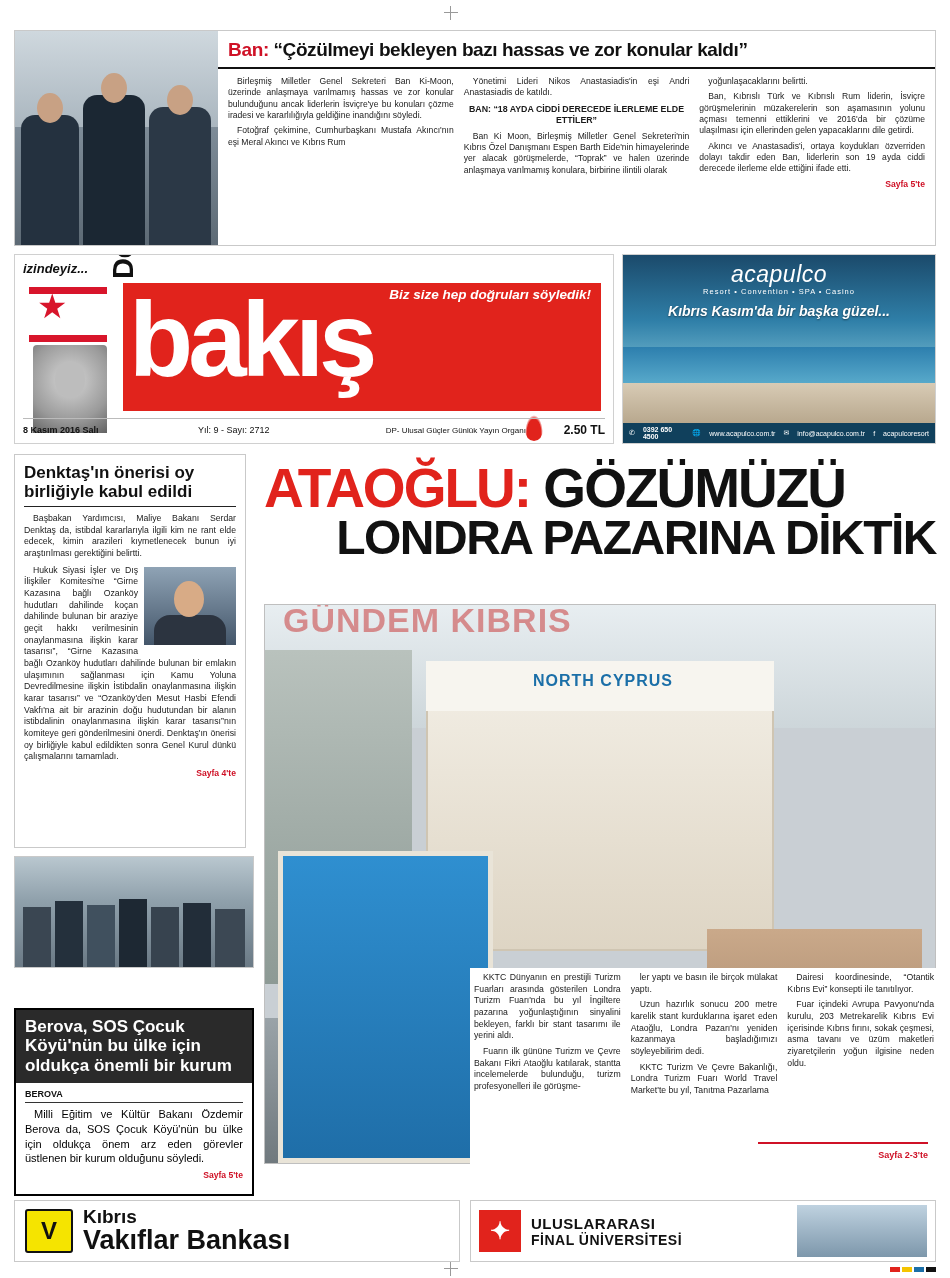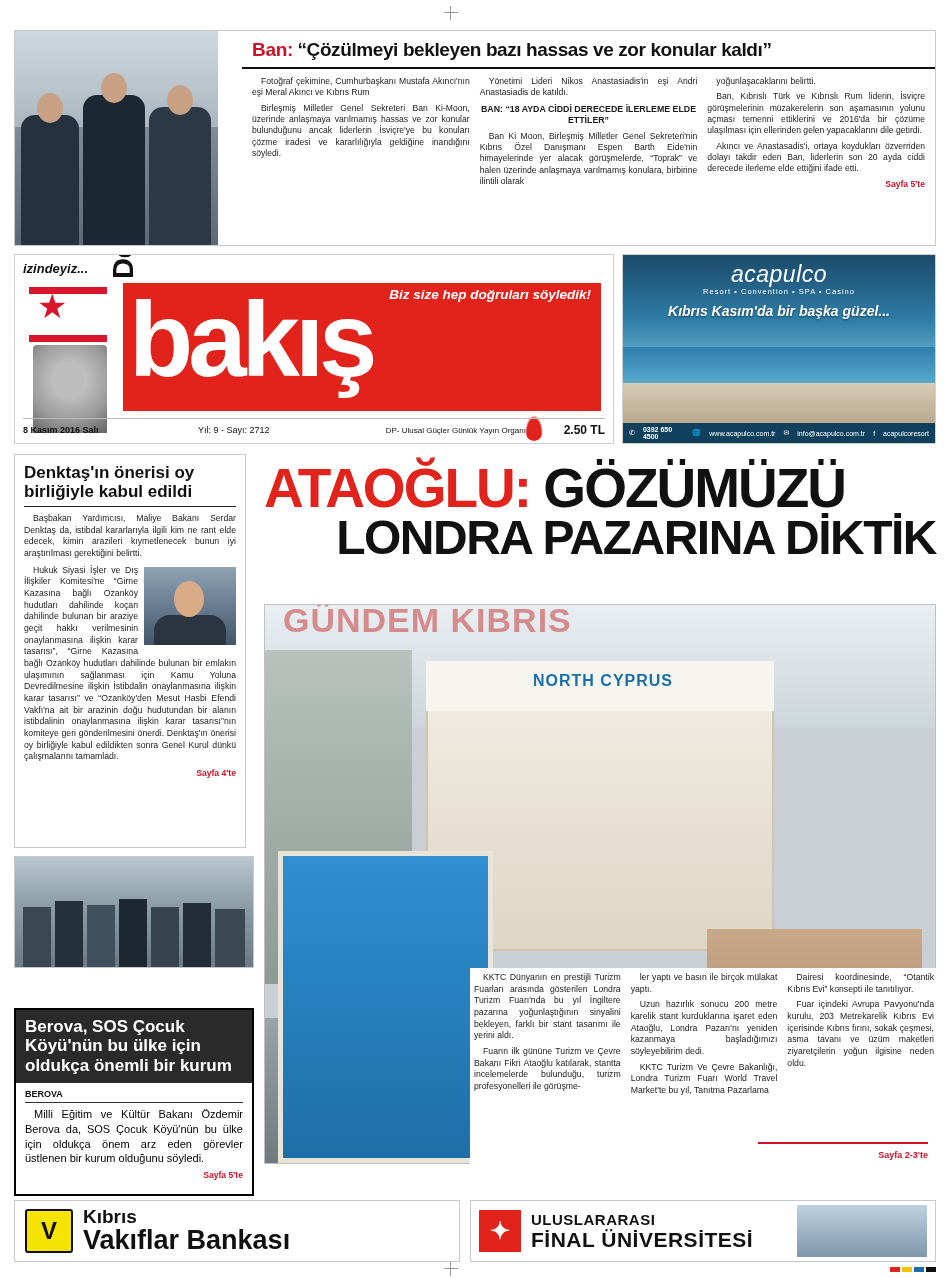--- a/index.html
+++ b/index.html
@@ -28,21 +28,20 @@
   .reg:after { top: 6px; left: 0; height: 1px; width: 14px; }
 
   
   .top-story {
     position: absolute;
     left: 14px; top: 30px;
     width: 922px; height: 216px;
     border: 1px solid #c9c9c9;
     background: #fff;
     display: flex;
-    gap: 24px;
   }
   .top-photo {
     width: 203px;
     height: 100%;
     overflow: hidden;
     position: relative;
     background: #6b7a86;
   }
   .top-photo .sky {
     position: absolute; left:0; top:0; right:0; height: 45%;
@@ -457,21 +456,21 @@
     overflow: hidden;
   }
   .final-logo {
     width: 42px; height: 42px;
     background: #e1231c;
     color: #fff;
     display: flex; align-items: center; justify-content: center;
     font-size: 24px; font-weight: bold;
   }
   .final-text .l1 { font-size: 15px; font-weight: bold; color: #111; letter-spacing: 0.5px; }
-  .final-text .l2 { font-size: 21px; font-weight: bold; color: #111; letter-spacing: 0.5px; }
+  .final-text .l2 { font-size: 14px; font-weight: bold; color: #111; letter-spacing: 0.5px; }
   .final-img {
     margin-left: auto;
     width: 130px; height: 52px;
     background: linear-gradient(#bfd2e0, #7d97ab);
   }
   .color-bars {
     position: absolute; right: 14px; bottom: 6px;
     display: flex; gap: 2px;
   }
   .color-bars span { display:block; width: 10px; height: 5px; }
@@ -495,32 +494,32 @@
       <div class="figure" style="left:134px; width:62px; height:138px; background:#2b3846;"></div>
       <div class="fig-head" style="left:152px; bottom:130px; width:26px; height:30px;"></div>
     </div>
     <div class="top-right">
       <div class="headline-bar">
         <span class="kicker">Ban:</span>
         <span class="htext">“Çözülmeyi bekleyen bazı hassas ve zor konular kaldı”</span>
       </div>
       <div class="top-cols">
         <div class="col">
+          <p>Birleşmiş Milletler Genel Sekreteri Ban Ki-Moon, üzerinde anlaşmaya varılmamış hassas ve zor konular bulunduğunu ancak liderlerin İsviçre'ye bu konuları çözme iradesi ve kararlılığıyla geldiğine inandığını söyledi.</p>
           <p>Fotoğraf çekimine, Cumhurbaşkanı Mustafa Akıncı'nın eşi Meral Akıncı ve Kıbrıs Rum</p>
-          <p>Birleşmiş Milletler Genel Sekreteri Ban Ki-Moon, üzerinde anlaşmaya varılmamış hassas ve zor konular bulunduğunu ancak liderlerin İsviçre'ye bu konuları çözme iradesi ve kararlılığıyla geldiğine inandığını söyledi.</p>
         </div>
         <div class="col">
           <p>Yönetimi Lideri Nikos Anastasiadis'in eşi Andri Anastasiadis de katıldı.</p>
           <div class="subhead">BAN: “18 AYDA CİDDİ DERECEDE İLERLEME ELDE ETTİLER”</div>
           <p>Ban Ki Moon, Birleşmiş Milletler Genel Sekreteri'nin Kıbrıs Özel Danışmanı Espen Barth Eide'nin himayelerinde yer alacak görüşmelerde, “Toprak” ve halen üzerinde anlaşmaya varılmamış konulara, birbirine ilintili olarak</p>
         </div>
         <div class="col">
           <p>yoğunlaşacaklarını belirtti.</p>
           <p>Ban, Kıbrıslı Türk ve Kıbrıslı Rum liderin, İsviçre görüşmelerinin müzakerelerin son aşamasının yolunu açması temenni ettiklerini ve 2016'da bir çözüme ulaşılması için ellerinden gelen yapacaklarını dile getirdi.</p>
-          <p>Akıncı ve Anastasadis'i, ortaya koydukları özverriden dolayı takdir eden Ban, liderlerin son 20 ayda ciddi derecede ilerleme elde ettiğini ifade etti.</p>
+          <p>Akıncı ve Anastasadis'i, ortaya koydukları özverriden dolayı takdir eden Ban, liderlerin son 19 ayda ciddi derecede ilerleme elde ettiğini ifade etti.</p>
           <div class="jump">Sayfa 5'te</div>
         </div>
       </div>
     </div>
   </div>
 
   <div class="masthead">
     <div class="izindeyiz">izindeyiz...</div>
 
     <div class="flagbox">

